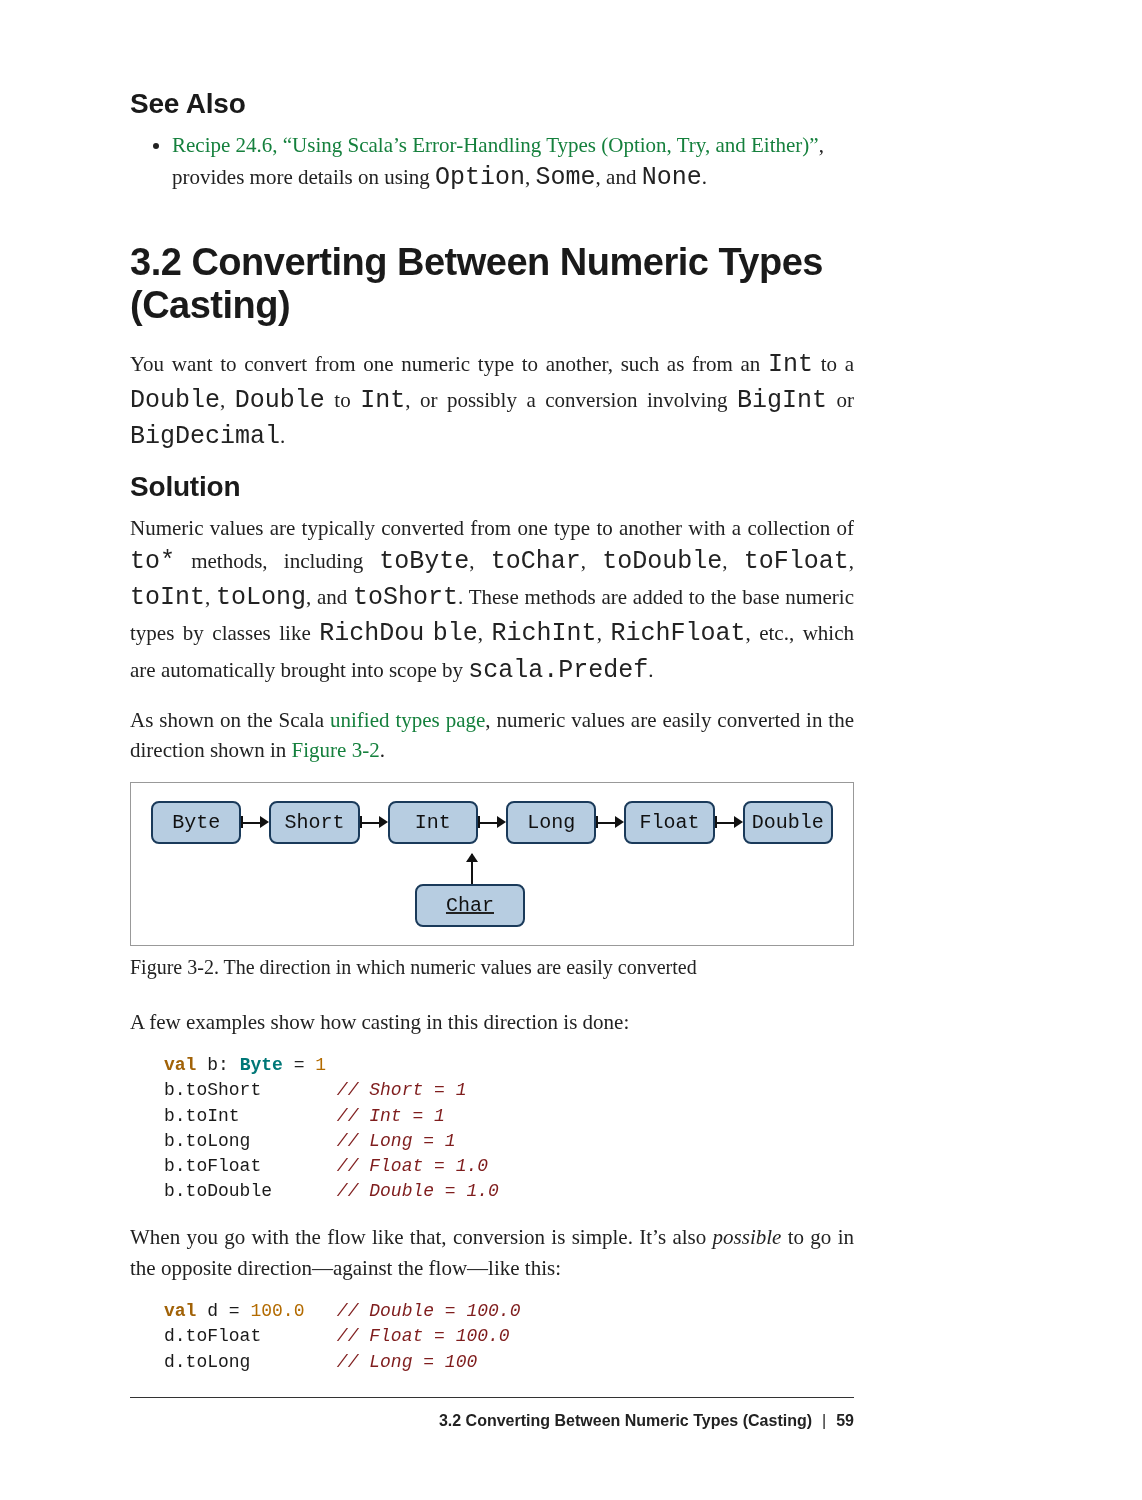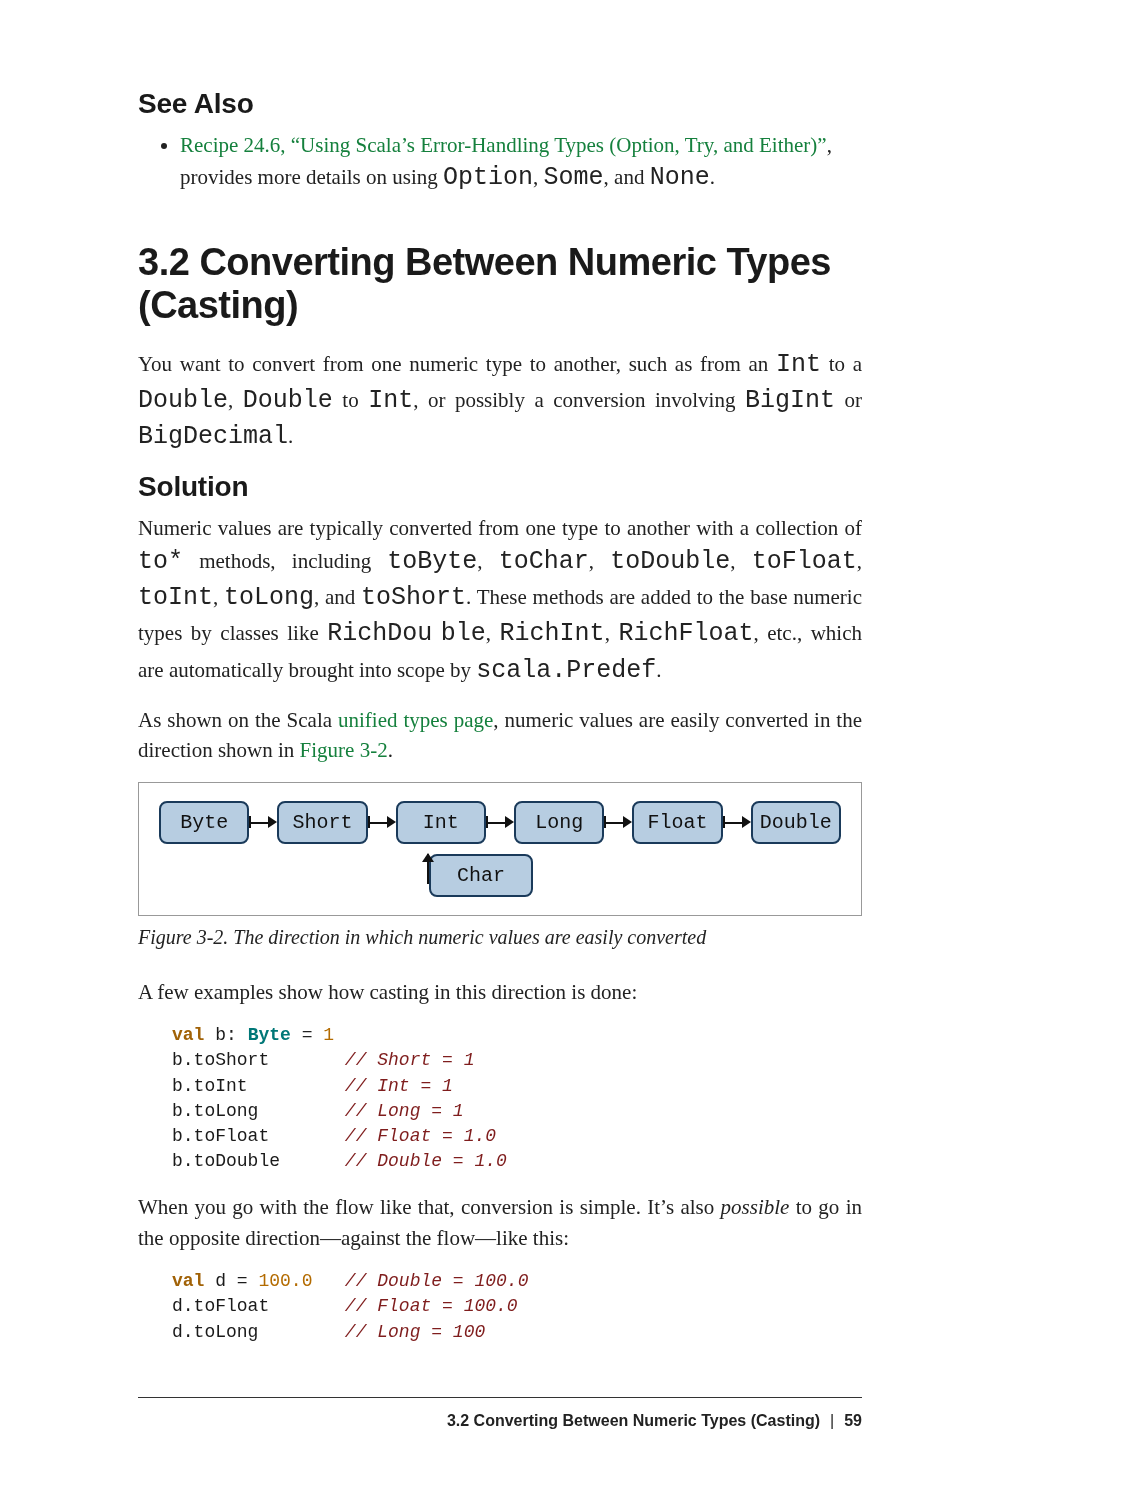--- a/index.html
+++ b/index.html
@@ -8,21 +8,20 @@
     background: #fff;
     font-family: Georgia, "Times New Roman", serif;
     color: #222;
   }
   .page {
     width: 984px;
     height: 1500px;
     box-sizing: border-box;
     padding: 88px 130px 60px 130px;
     position: relative;
-    margin-left: 8px;
   }
   h2.seealso, h2.subhead {
     font-family: "Helvetica Neue", Helvetica, Arial, sans-serif;
     font-weight: 700;
     font-size: 28px;
     margin: 0 0 10px 0;
     letter-spacing: -0.2px;
     color: #1a1a1a;
     font-stretch: condensed;
   }
@@ -132,26 +131,26 @@
     position: absolute;
     top: -1px;
     left: 50%;
     transform: translateX(-50%);
     border-bottom: 9px solid #111;
     border-left: 6px solid transparent;
     border-right: 6px solid transparent;
   }
   .char-col {
     display: flex;
-    flex-direction: row;
-    align-items: flex-start;
+    flex-direction: column;
+    align-items: flex-end;
     width: 106px;
+    text-decoration: underline;
   }
   .figcap {
-    font-style: italic;
     font-size: 20px;
     margin: 10px 0 28px 0;
   }
   pre.code {
     font-family: Consolas, "Liberation Mono", Menlo, monospace;
     font-size: 18px;
     line-height: 1.4;
     margin: 4px 0 18px 34px;
     white-space: pre;
   }

